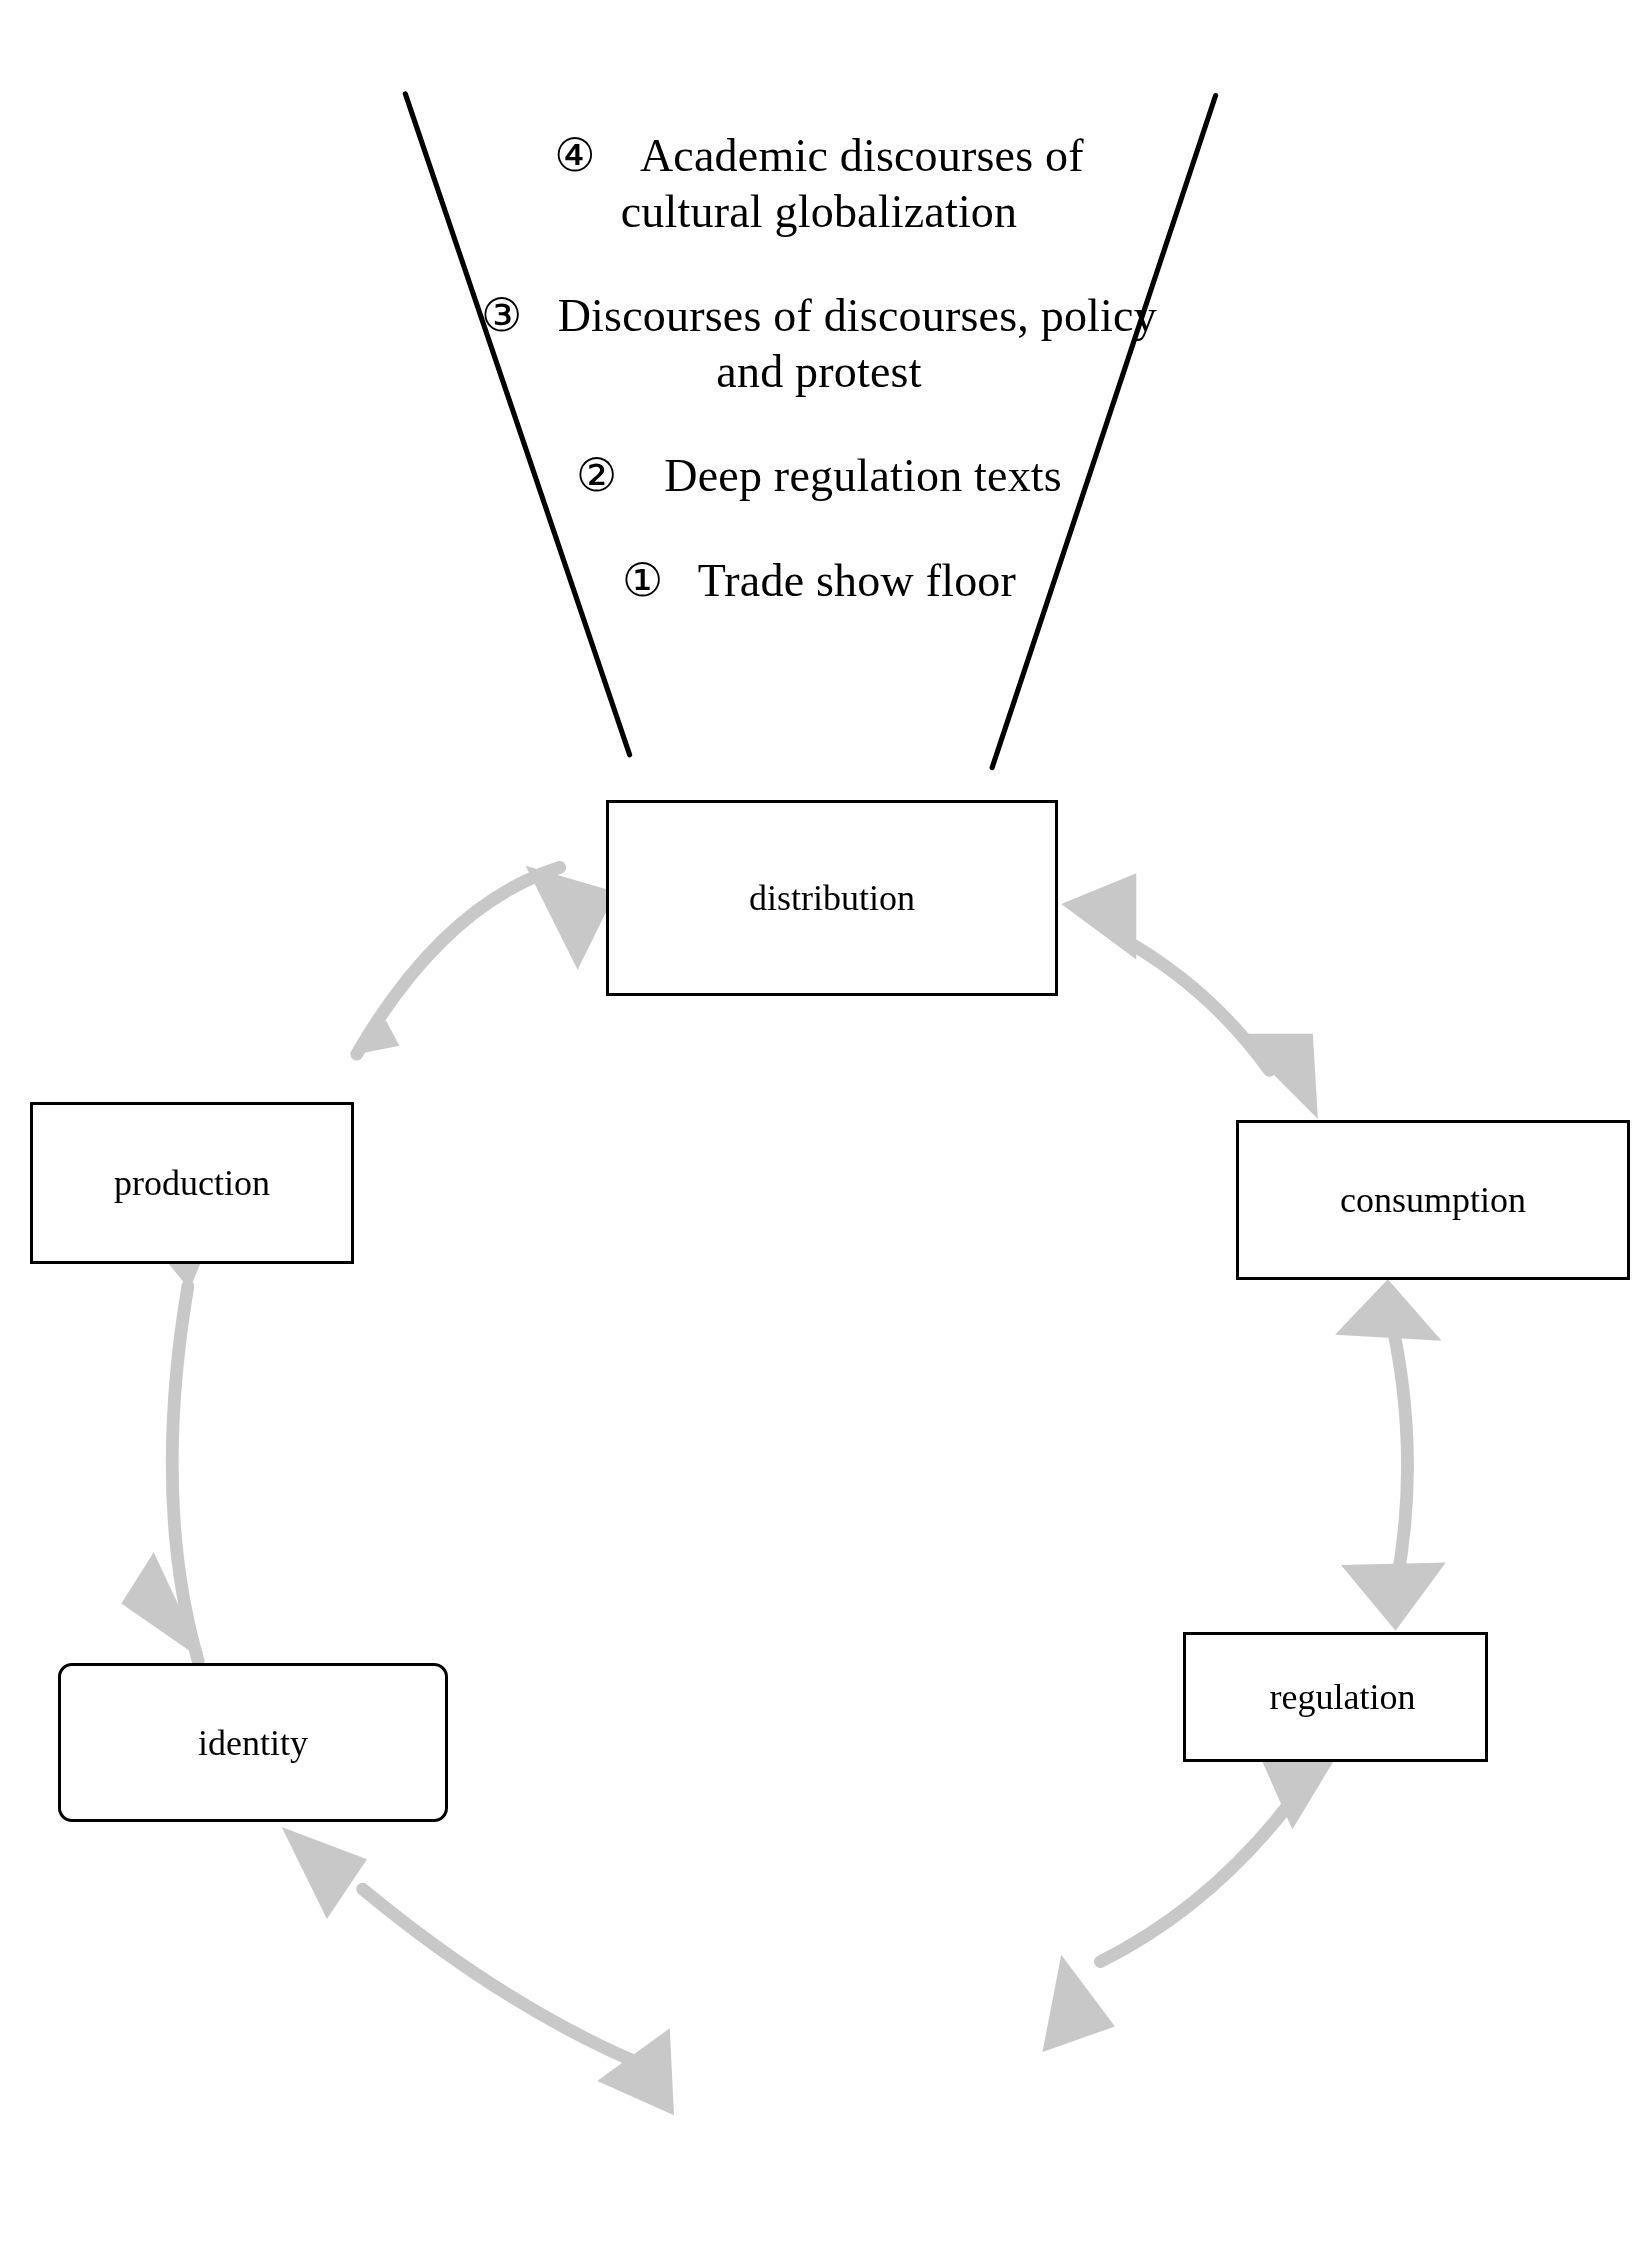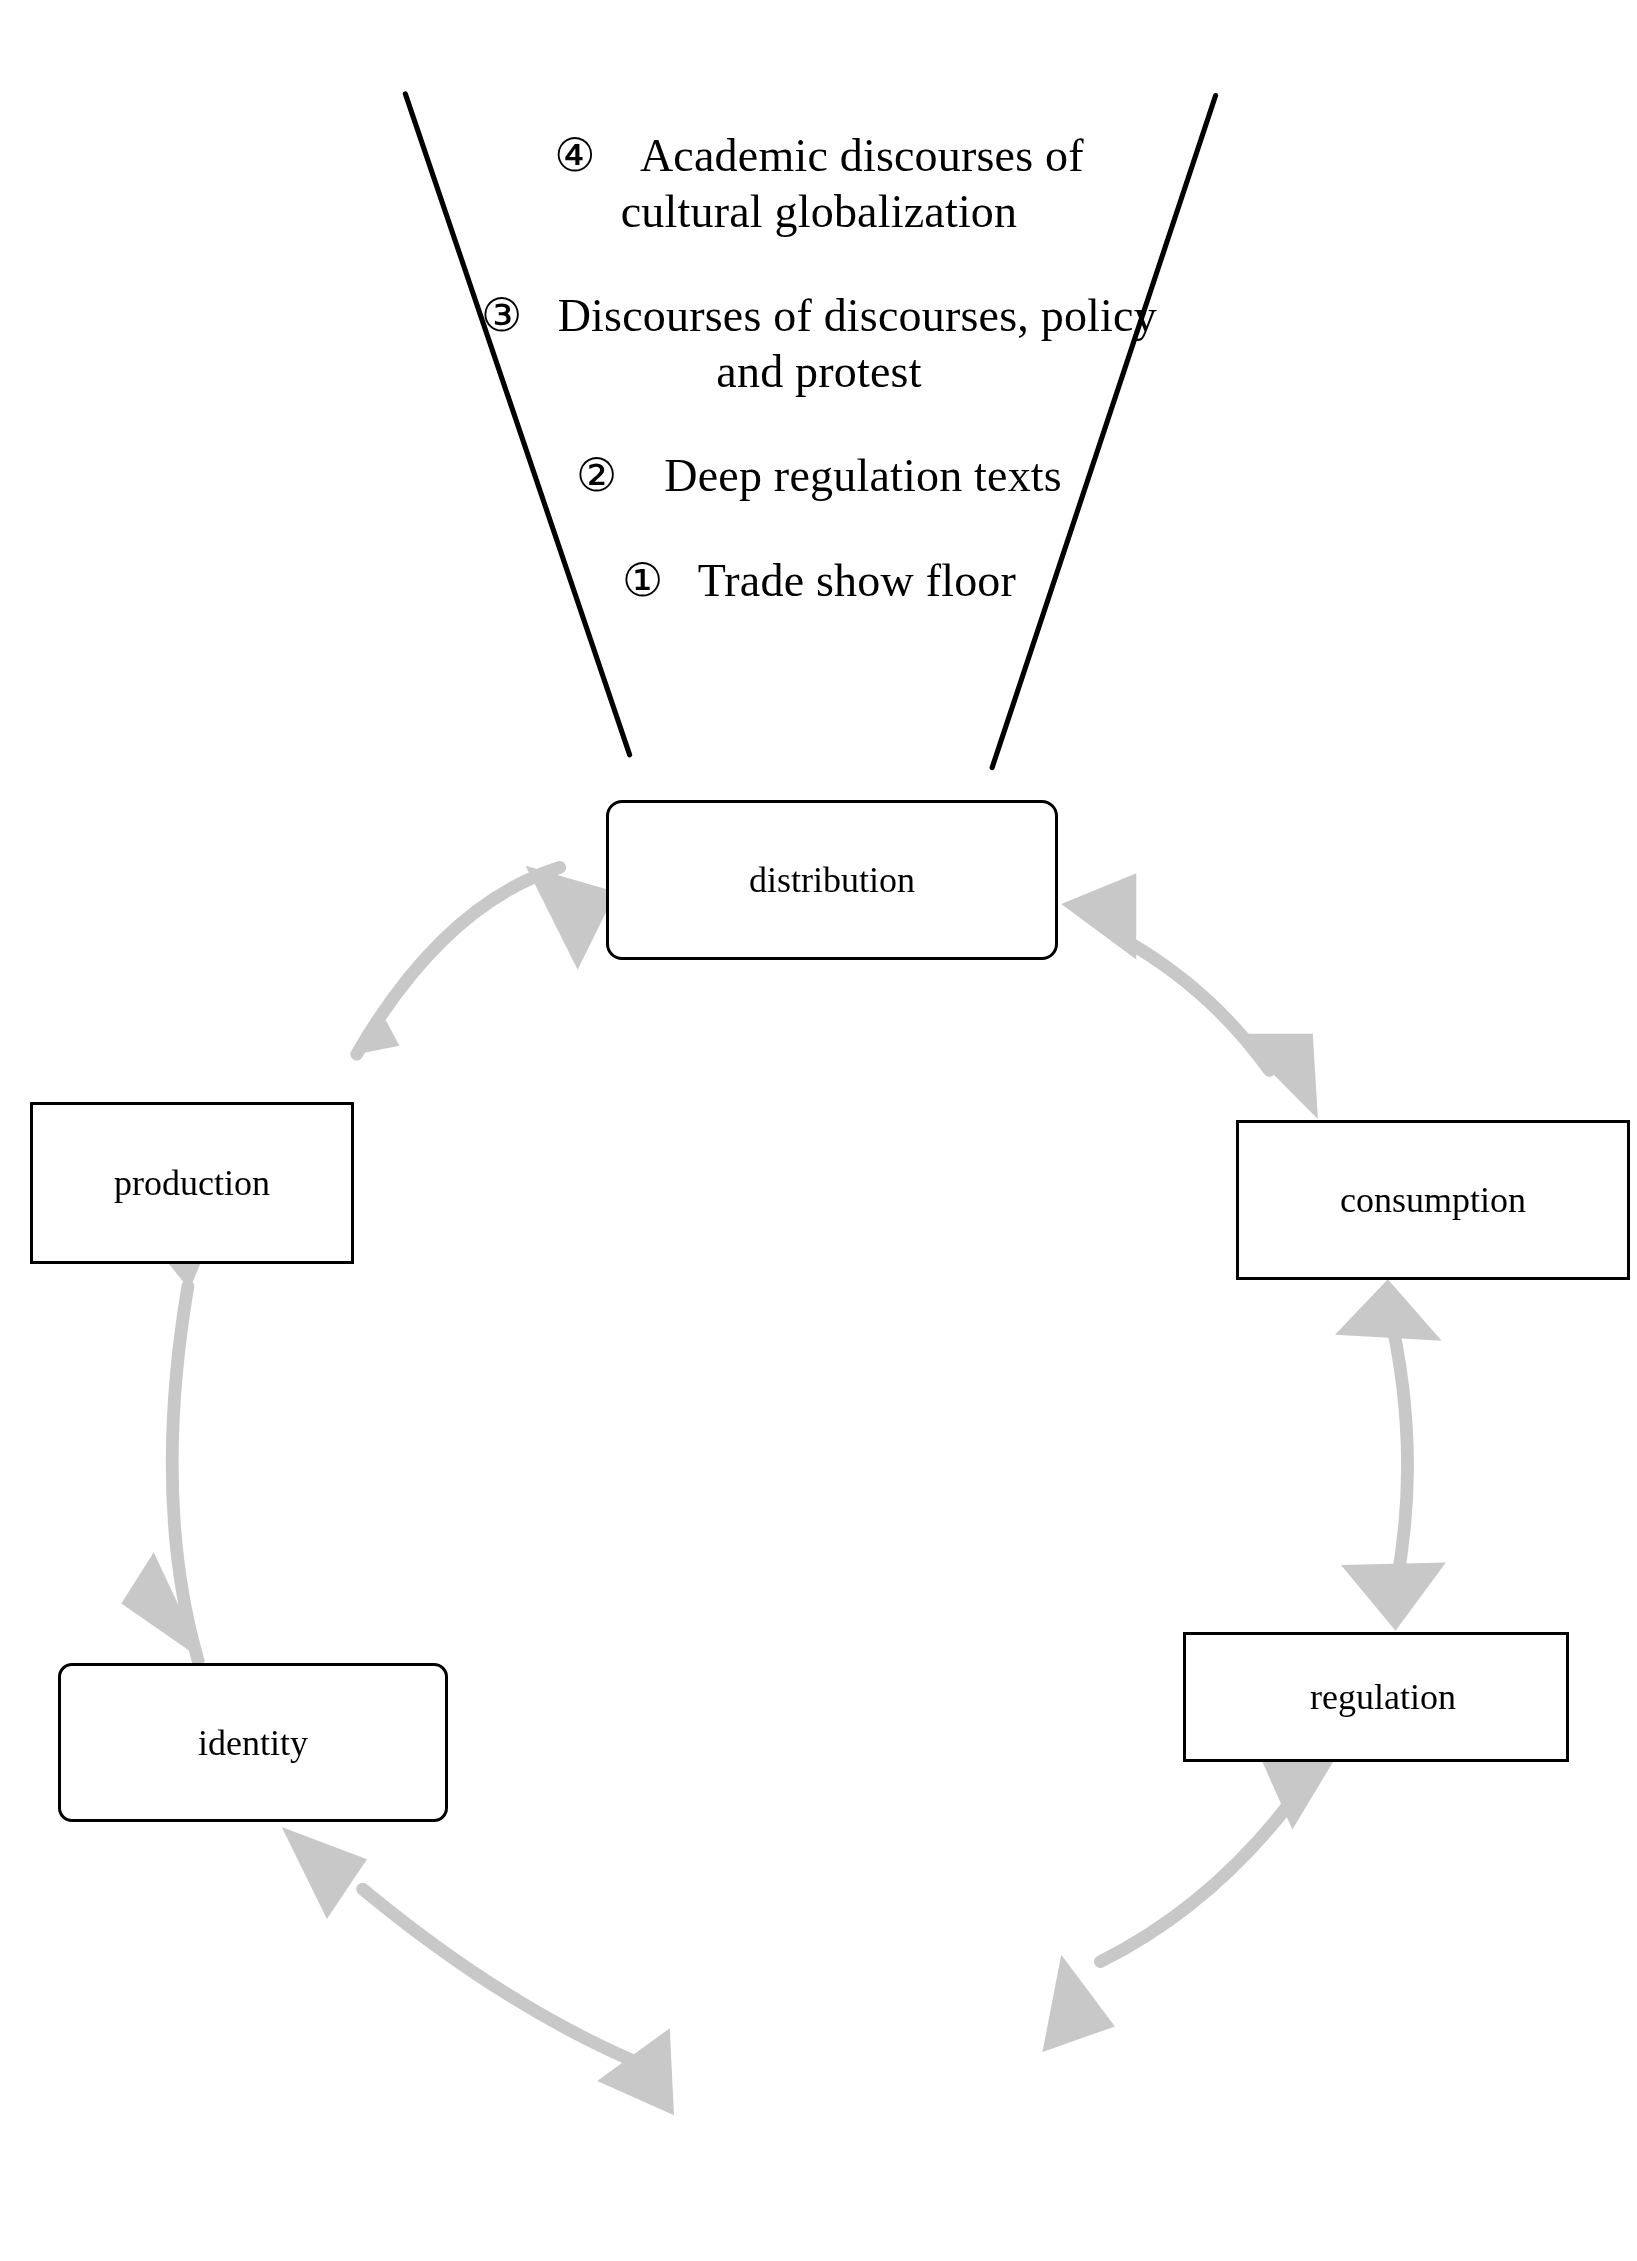--- a/index.html
+++ b/index.html
@@ -57,25 +57,25 @@
     align-items: center;
     justify-content: center;
     z-index: 3;
   }
   .node-label {
     font-size: 36px;
     line-height: 1;
     color: #000000;
     white-space: nowrap;
   }
-  #node-distribution { left: 606px;  top: 800px;  width: 452px; height: 160px; border-radius: 16px; }
+  #node-distribution { left: 606px;  top: 800px;  width: 452px; height: 196px; }
   #node-production   { left: 30px;   top: 1102px; width: 324px; height: 162px; justify-content: center; }
   #node-consumption  { left: 1214px; top: 1120px; width: 394px; height: 160px; margin-left: 22px; }
   #node-identity     { left: 58px;   top: 1663px; width: 390px; height: 159px; border-radius: 14px; }
-  #node-regulation   { left: 1183px; top: 1632px; width: 386px; height: 130px; padding-left: 14px; }
+  #node-regulation   { left: 1183px; top: 1632px; width: 305px; height: 130px; padding-left: 14px; }
   #node-representation { left: 672px; top: 1983px; width: 386px; height: 130px; }
 </style>
 </head>
 <body>
 
 <div id="page">
 
   <svg id="diagram-svg" viewBox="0 0 1920 2651">
 
     <line x1="475" y1="110" x2="738" y2="885" stroke="#000000" stroke-width="6" stroke-linecap="round"></line>

